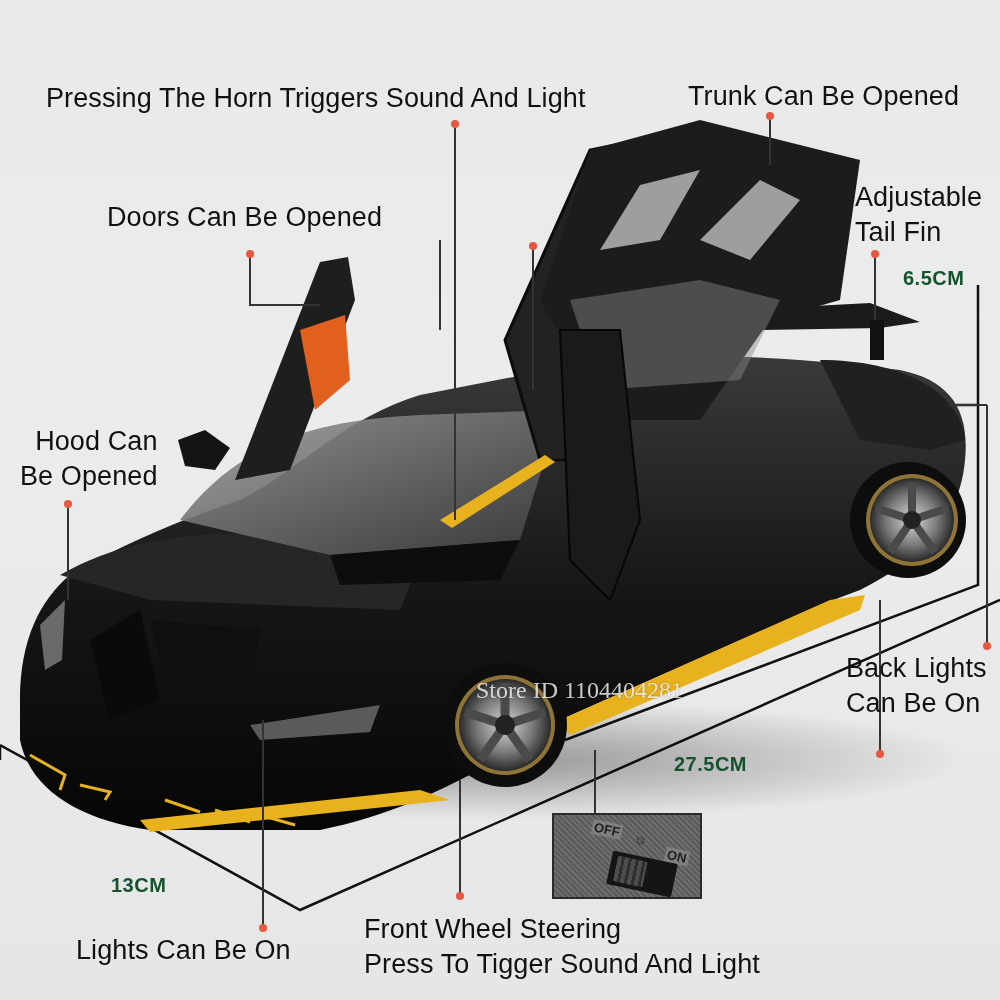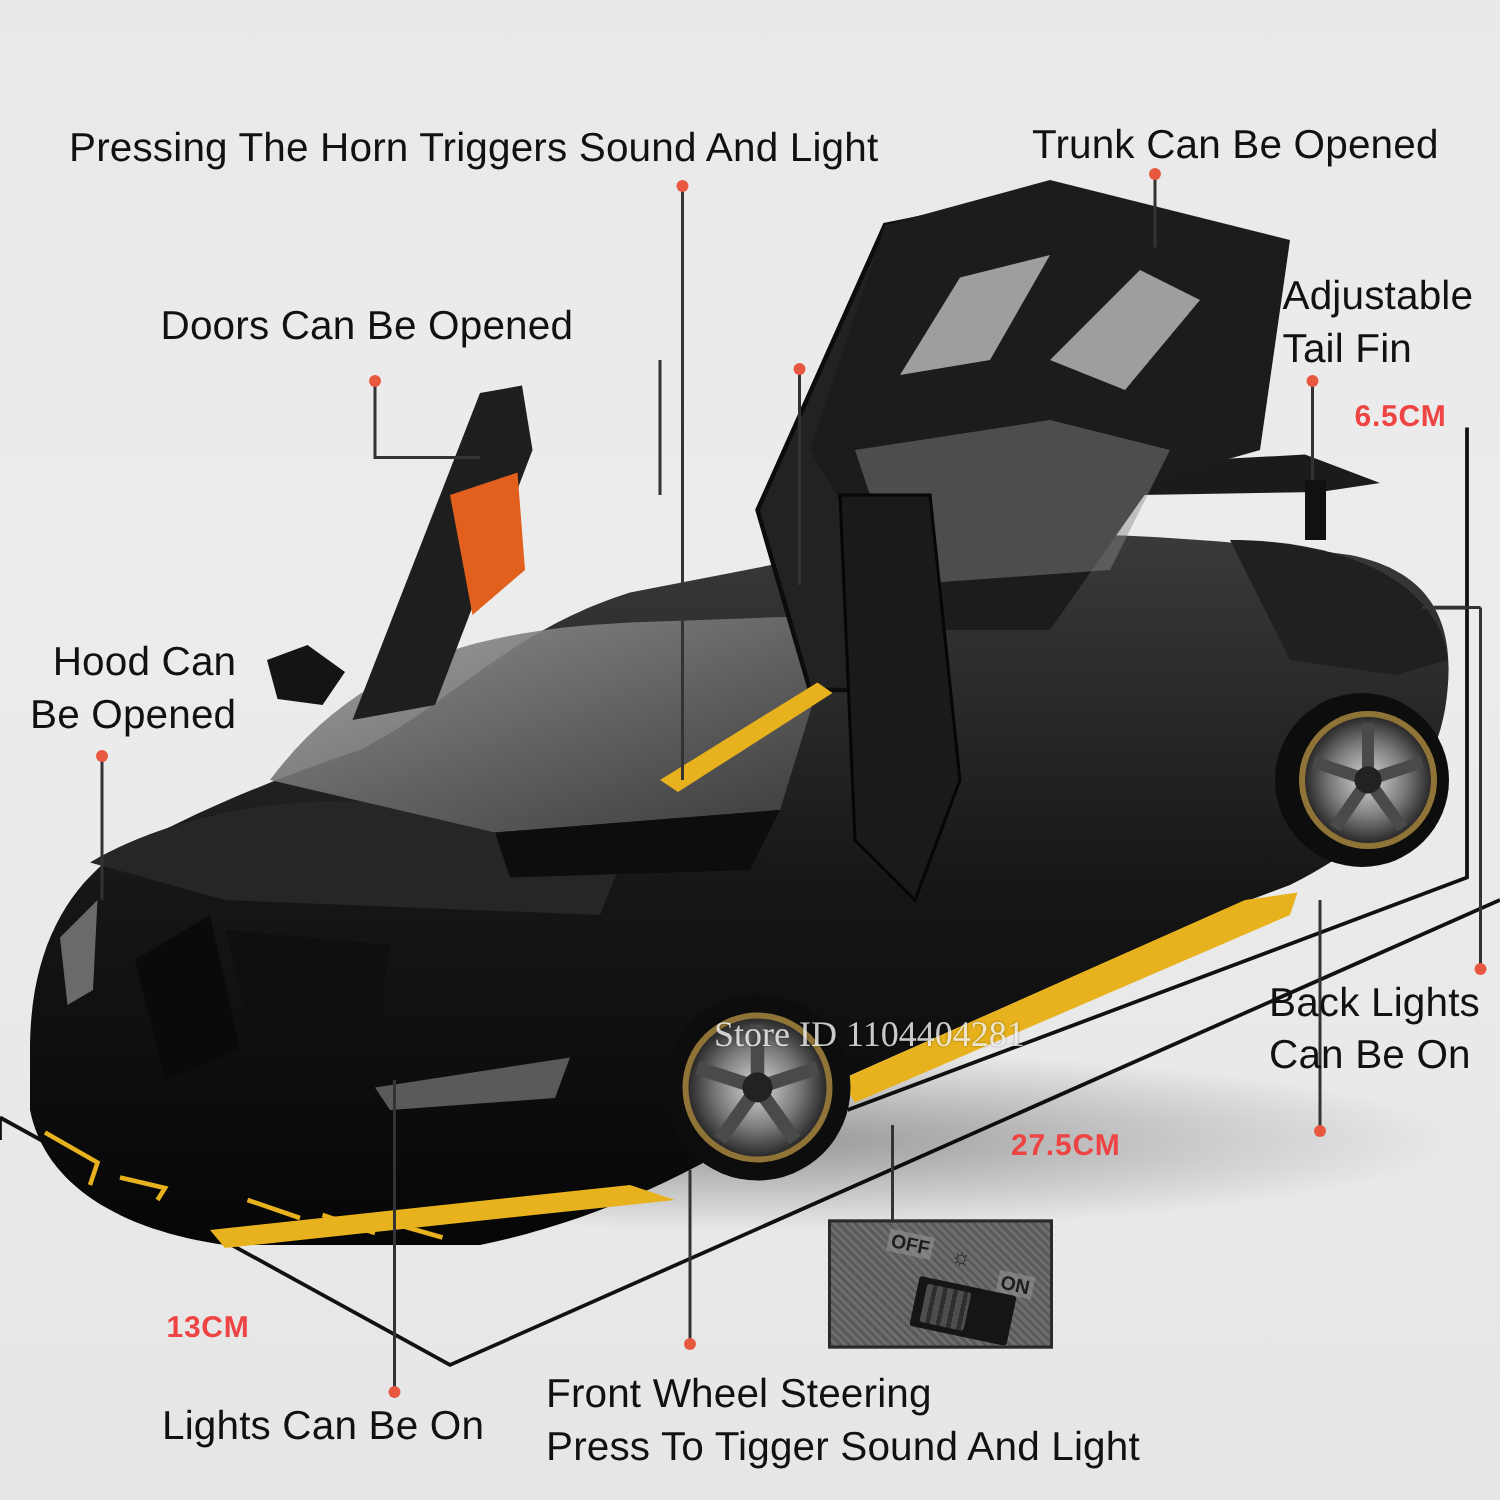--- a/index.html
+++ b/index.html
@@ -8,21 +8,21 @@
       background: linear-gradient(180deg, #e9e9e9 0%, #ececec 40%, #e6e6e6 100%);
       font-family: "Liberation Sans", sans-serif;
     }
     .stage { position: absolute; inset: 0; }
     svg.art { position: absolute; left: 0; top: 0; width: 1000px; height: 1000px; }
     .label {
       position: absolute; color: #111; font-size: 27px; line-height: 35px;
       white-space: pre-line; letter-spacing: 0.1px;
     }
     .dim {
-      position: absolute; color: #ef4444; font-weight: bold; font-size: 20px;
+      position: absolute; color: #14532d; font-weight: bold; font-size: 20px;
       letter-spacing: 0.5px;
     }
     .watermark {
       position: absolute; color: rgba(255,255,255,0.78); font-family: "Liberation Serif", serif;
       font-size: 24px; text-shadow: 0 0 2px rgba(0,0,0,0.35);
     }
     .switch-panel {
       position: absolute; left: 552px; top: 813px; width: 150px; height: 86px;
       background:
         repeating-linear-gradient(45deg, #5a5a5a 0 2px, #6e6e6e 2px 4px),
@@ -188,21 +188,21 @@
 
   <div class="label" style="left:46px; top:81px;">Pressing The Horn Triggers Sound And Light</div>
   <div class="label" style="left:688px; top:79px;">Trunk Can Be Opened</div>
   <div class="label" style="left:107px; top:200px;">Doors Can Be Opened</div>
   <div class="label" style="left:855px; top:180px;">Adjustable
 Tail Fin</div>
   <div class="label" style="left:20px; top:424px;text-align:right;">Hood Can
 Be Opened</div>
   <div class="label" style="left:846px; top:651px;">Back Lights
 Can Be On</div>
-  <div class="label" style="left:76px; top:933px;margin-left:32px;">Lights Can Be On</div>
+  <div class="label" style="left:76px; top:933px;">Lights Can Be On</div>
   <div class="label" style="left:364px; top:912px;">Front Wheel Steering
 Press To Tigger Sound And Light</div>
 
   <div class="dim" style="left:903px; top:267px;">6.5CM</div>
   <div class="dim" style="left:674px; top:753px;">27.5CM</div>
   <div class="dim" style="left:111px; top:874px;">13CM</div>
 
   <div class="watermark" style="left:476px; top:677px;">Store ID 1104404281</div>
 
   <div class="switch-panel">

